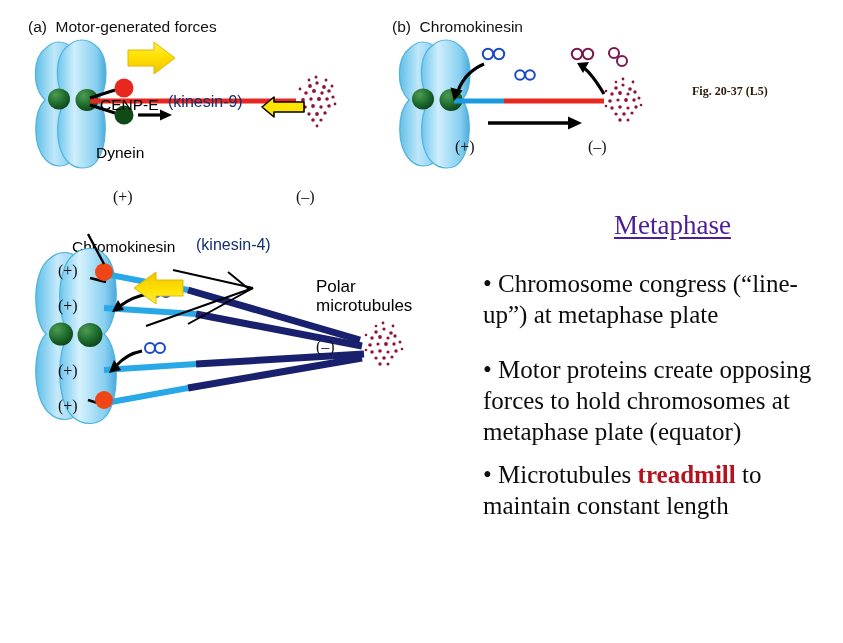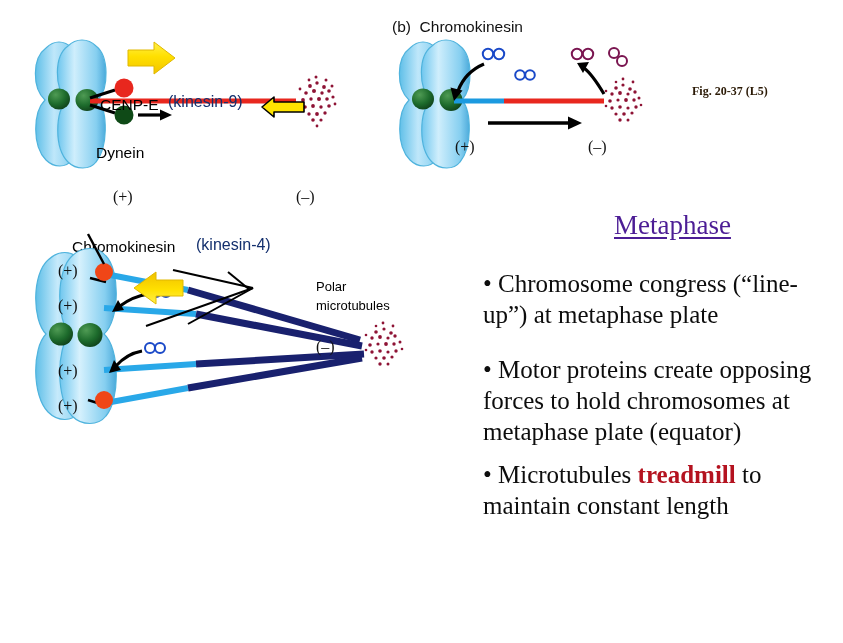--- a/index.html
+++ b/index.html
@@ -10,28 +10,32 @@
   
   .panel-title{font-family:"Liberation Sans",sans-serif;font-size:15.5px;color:#111;white-space:nowrap;}
   .lbl-sans{font-family:"Liberation Sans",sans-serif;font-size:15.5px;color:#000;white-space:nowrap;}
   .lbl-kinesin{font-family:"Liberation Sans",sans-serif;font-size:16px;color:#14306e;white-space:nowrap;}
   .sign{font-family:"Liberation Serif",serif;font-size:16px;color:#111;white-space:nowrap;}
   .figref{font-family:"Liberation Serif",serif;font-weight:bold;font-size:12px;color:#2b1a06;white-space:nowrap;}
   .heading{font-family:"Liberation Serif",serif;font-size:27px;color:#4c1d95;
            text-decoration:underline;text-underline-offset:3px;white-space:nowrap;}
   .bullet{font-family:"Liberation Serif",serif;font-size:25px;line-height:31px;color:#0d0d0d;}
   .bullet .hl{color:#b4121f;font-weight:bold;}
-  .polar-lbl{font-family:"Liberation Sans",sans-serif;font-size:13px;color:#000;line-height:19px;}
+  .polar-lbl{font-family:"Liberation Sans",sans-serif;font-size:17px;color:#000;line-height:19px;}
   svg{overflow:visible;}
 </style>
 </head>
 <body>
 
 <div class="stage">
 
+  <div class="abs panel-title" style="left:28px;top:18px;">
+    <span>(a)</span>&nbsp;
+    <span>Motor-generated forces</span>
+  </div>
 
   <svg class="abs" style="left:28px;top:42px;" width="360" height="170" viewBox="0 0 360 170">
     <defs>
       <linearGradient id="chromA1" x1="0" y1="0" x2="1" y2="0">
         <stop offset="0%" stop-color="#5fbfe8"></stop>
           <stop offset="40%" stop-color="#bfe7fa"></stop>
         <stop offset="75%" stop-color="#8ed3f2"></stop>
           <stop offset="100%" stop-color="#57b6e2"></stop>
       </linearGradient>
       <linearGradient id="chromA2" x1="0" y1="0" x2="1" y2="0">

